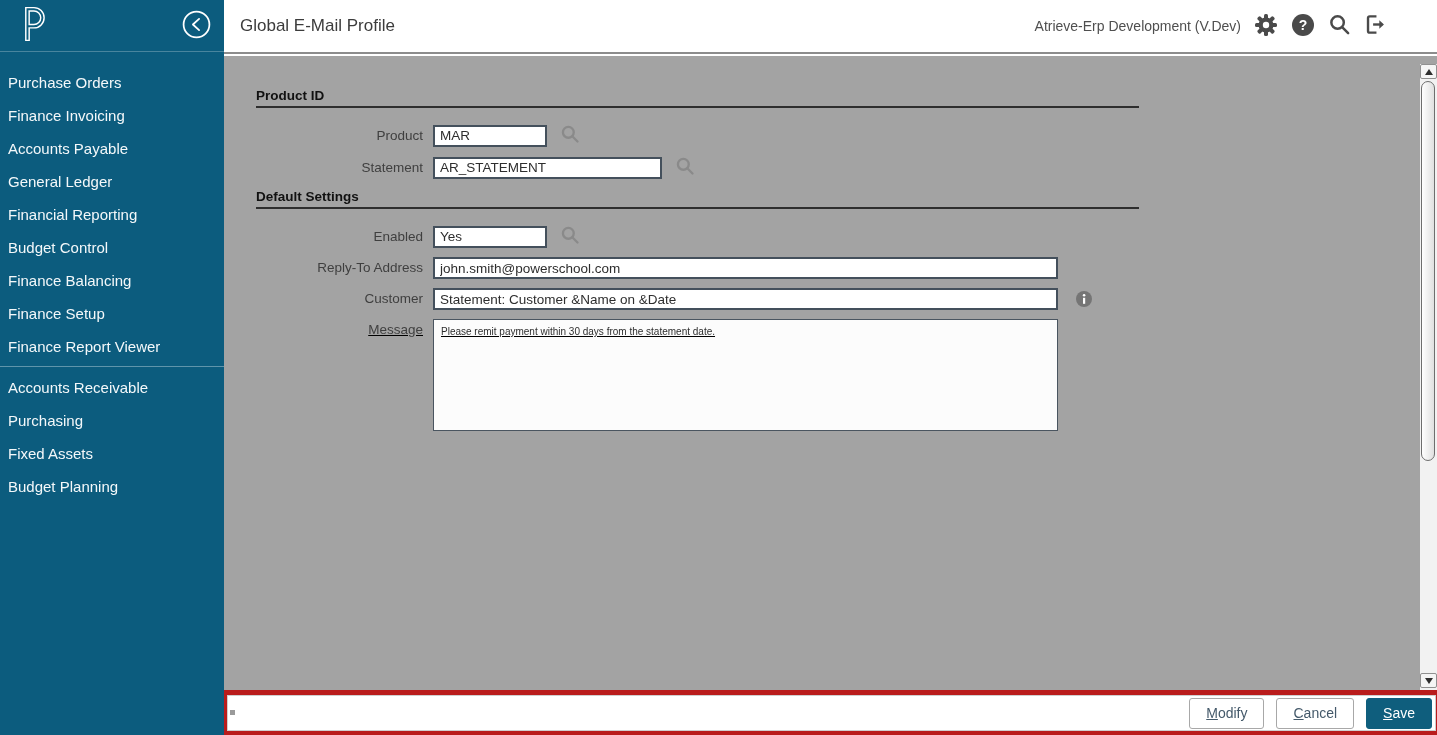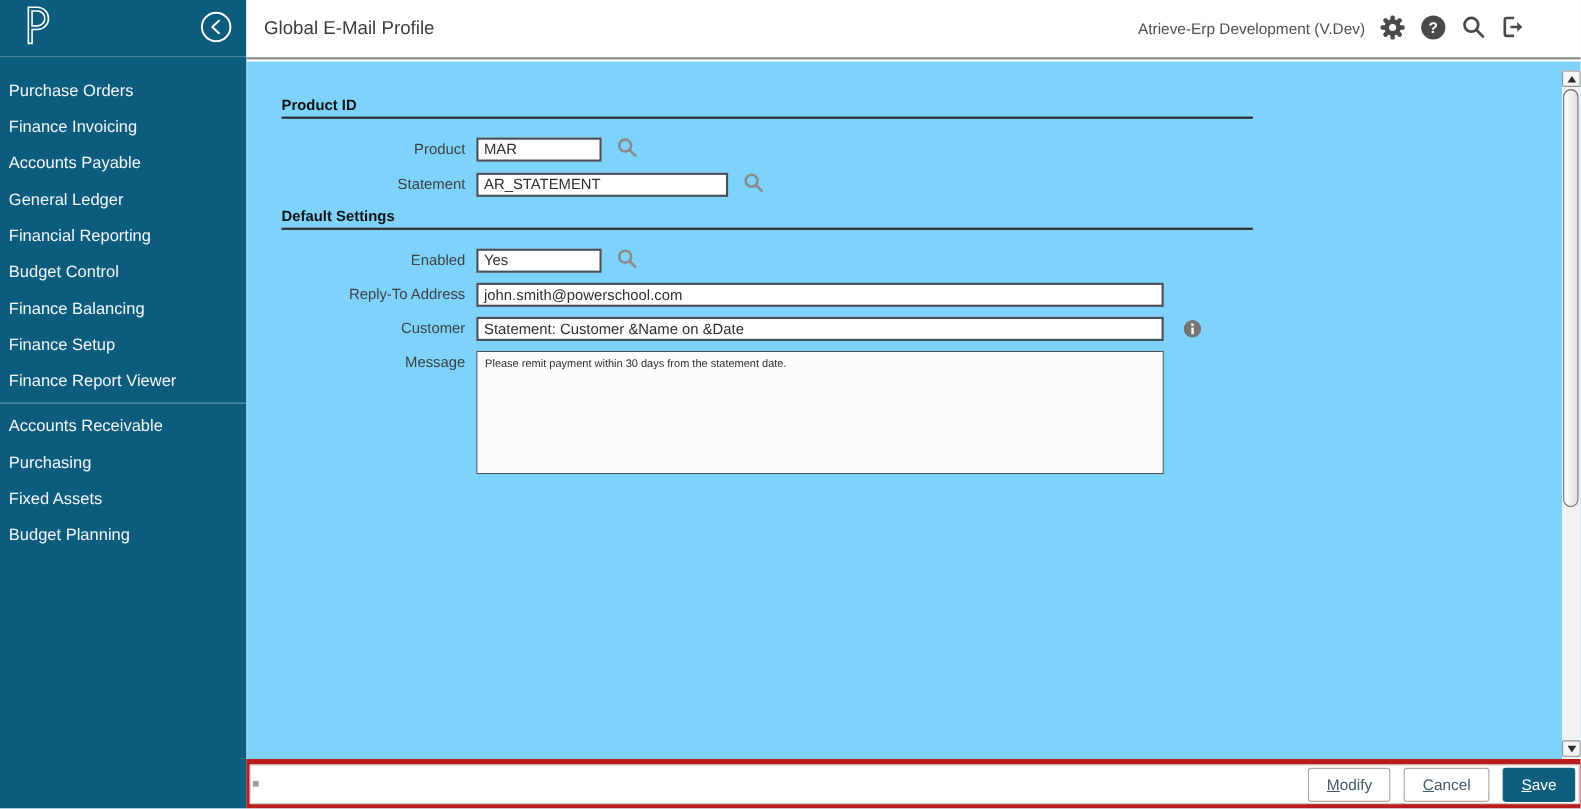--- a/index.html
+++ b/index.html
@@ -25,28 +25,28 @@
     background:#ffffff; border-bottom:2px solid #8c8c8c;
     display:flex; align-items:center; justify-content:space-between; }
   .topbar h1 { font-size:17px; font-weight:400; color:#3c3c3c; padding-left:16px; }
   .topbar-right { display:flex; align-items:center; gap:13px; padding-right:50px; }
   .env-label { font-size:14px; color:#4f4f4f; margin-right:0px; }
   .icon-btn { background:transparent; border:none; cursor:pointer; padding:0;
     display:flex; align-items:center; }
 
   
   .content { position:absolute; left:224px; top:56px; width:1213px; height:634px;
-    background:#7dd3fc; }
+    background:#a3a3a3; }
   .form-area { padding:32px 0 0 32px; width:915px; }
   .section-title { font-size:13.5px; font-weight:bold; color:#111111;
     margin-bottom:3px; }
   .section-rule { border:none; border-top:2px solid #2e2e2e; margin:0 0 16px 0;
     width:883px; }
   .frow { display:flex; align-items:center; margin-bottom:9px; }
-  .frow.top { align-items:flex-start; }
+  .frow.top { align-items:flex-start;text-decoration:underline; }
   .flabel { width:177px; text-align:right; padding-right:10px; font-size:13.5px;
     color:#3f3f3f; line-height:22px; }
   .tbox { height:22px; border:2px solid #44505c; background:#ffffff;
     font-family:"Liberation Sans", sans-serif; font-size:13.5px; color:#2e2e2e;
     padding:0 5px; }
   .w-sm { width:114px; } .w-md { width:229px; } .w-lg { width:625px; }
   .tarea { width:625px; height:112px; border:1px solid #4a5560; background:#fcfcfc;
     font-family:"Liberation Sans", sans-serif; font-size:10px; color:#2e2e2e;
     padding:6px 7px; resize:none; }
   .field-search { margin-left:13px; display:flex; align-items:center;

